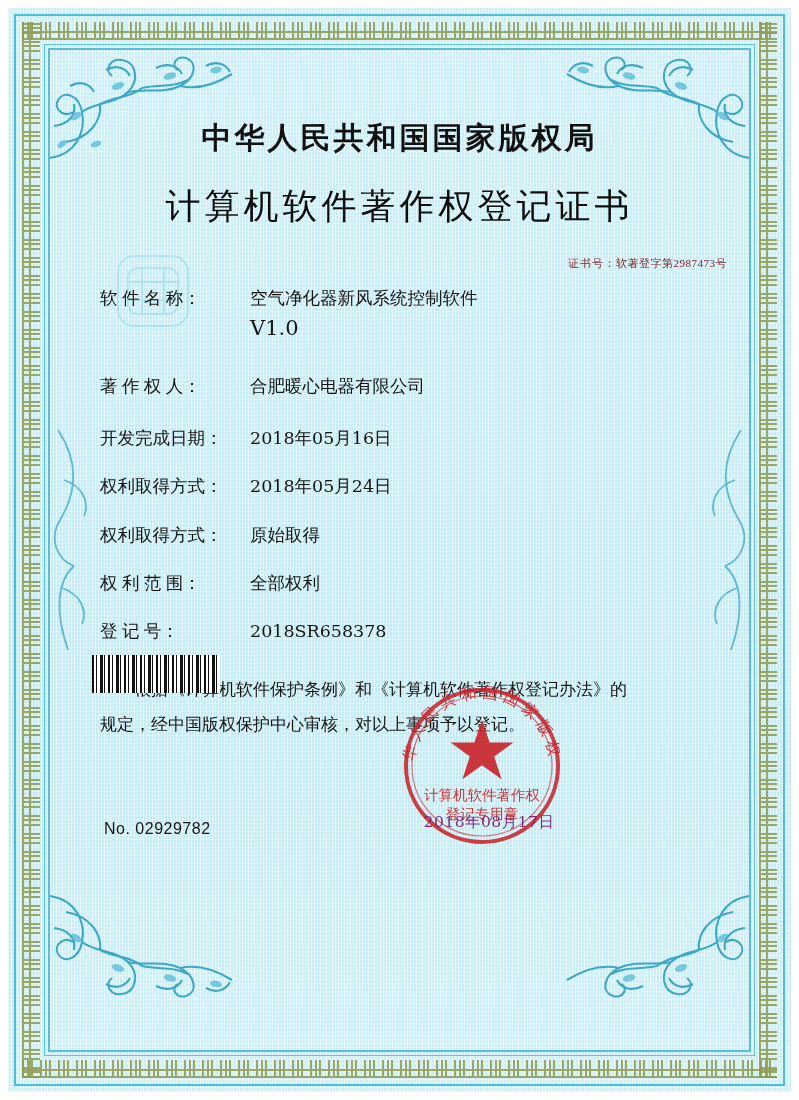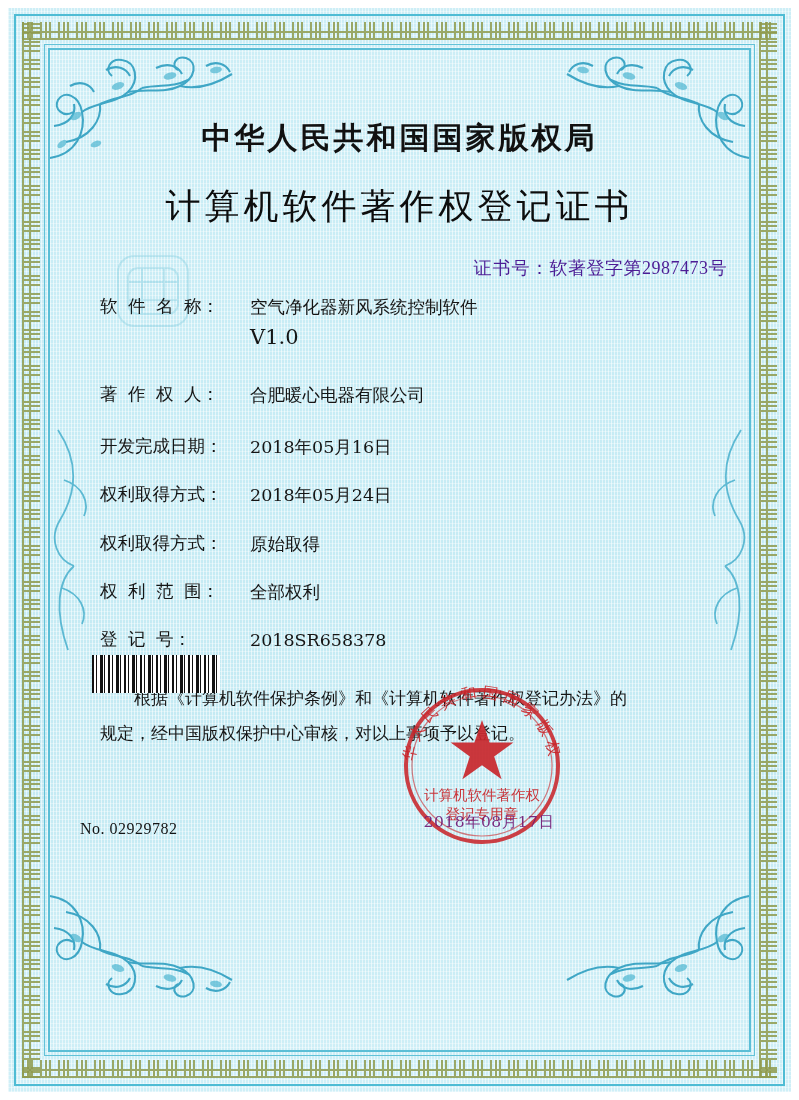--- a/index.html
+++ b/index.html
@@ -156,42 +156,42 @@
     text-align: center;
     font-size: 35px;
     letter-spacing: 4px;
     font-weight: 400;
     color: #0d0d0d;
     margin-top: 24px;
     font-family: "DejaVu Serif", serif;
   }
   .cert-no {
     text-align: right;
-    font-size: 18px;
-    color: #4c1d95;
+    font-size: 11px;
+    color: #7f1d1d;
     margin-top: 26px;
     padding-right: 12px;
     letter-spacing: .5px;
   }
   .cert-no .label { letter-spacing: 1px; }
 
   .fields { margin-top: 14px; padding-left: 40px; }
   .field-row {
     display: flex;
     align-items: flex-start;
     margin-bottom: 18px;
     font-size: 17.5px;
     line-height: 1.5;
   }
   .field-label {
     width: 138px;
     flex: 0 0 138px;
     letter-spacing: 0px;
     color: #151515;
-    font-family: Liberation Mono, monospace;
+    font-family: Liberation Serif, serif;
   }
   .field-value {
     color: #151515;
     font-family: "DejaVu Serif", serif;
     font-size: 17.5px;
     padding-left: 12px;
   }
   .field-value .ver { display: block; margin-top: 2px; font-size: 21px; }
 
   .gap-row { height: 10px; }
@@ -222,21 +222,22 @@
       #111 8px, #111 11px, #fff 11px, #fff 12px,
       #111 12px, #111 13px, #fff 13px, #fff 16px);
   }
   .serial {
     position: absolute;
     left: 80px;
     top: 820px;
     font-size: 16px;
     color: #151515;
     letter-spacing: .5px;
-    font-family: Liberation Serif, serif;
+    font-family: Liberation Sans, sans-serif;
+    padding-left: 24px;
   }
 
   
   .seal {
     position: absolute;
     left: 392px;
     top: 676px;
     width: 180px;
     height: 180px;
     pointer-events: none;

